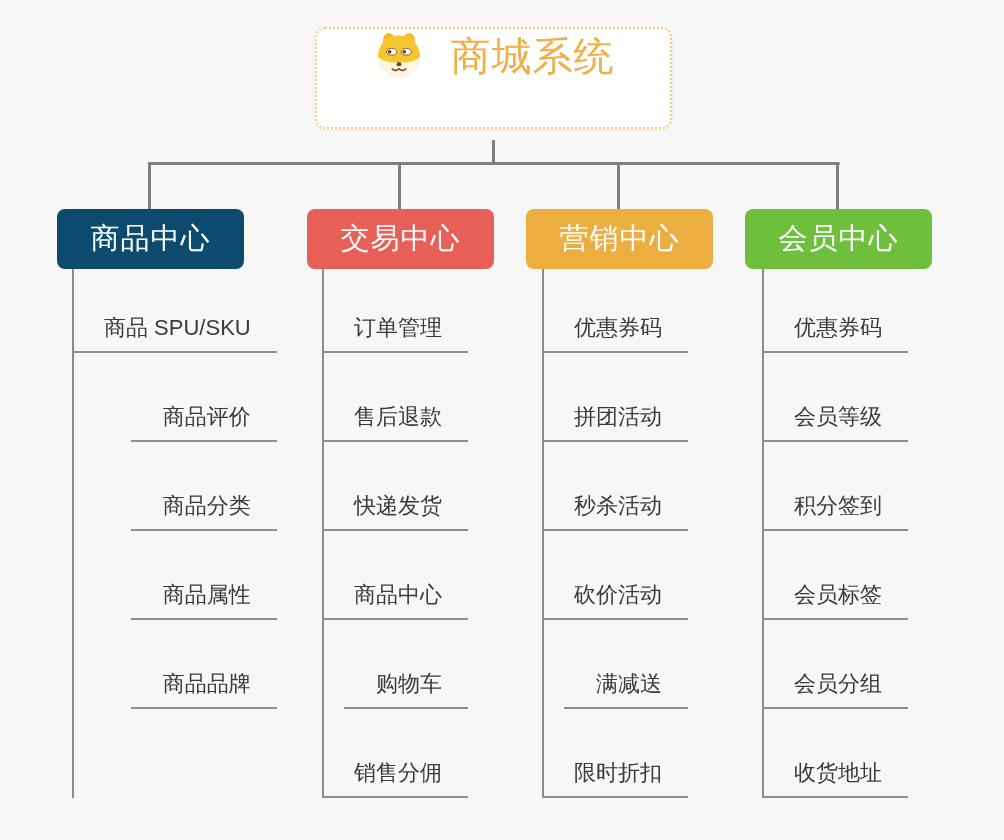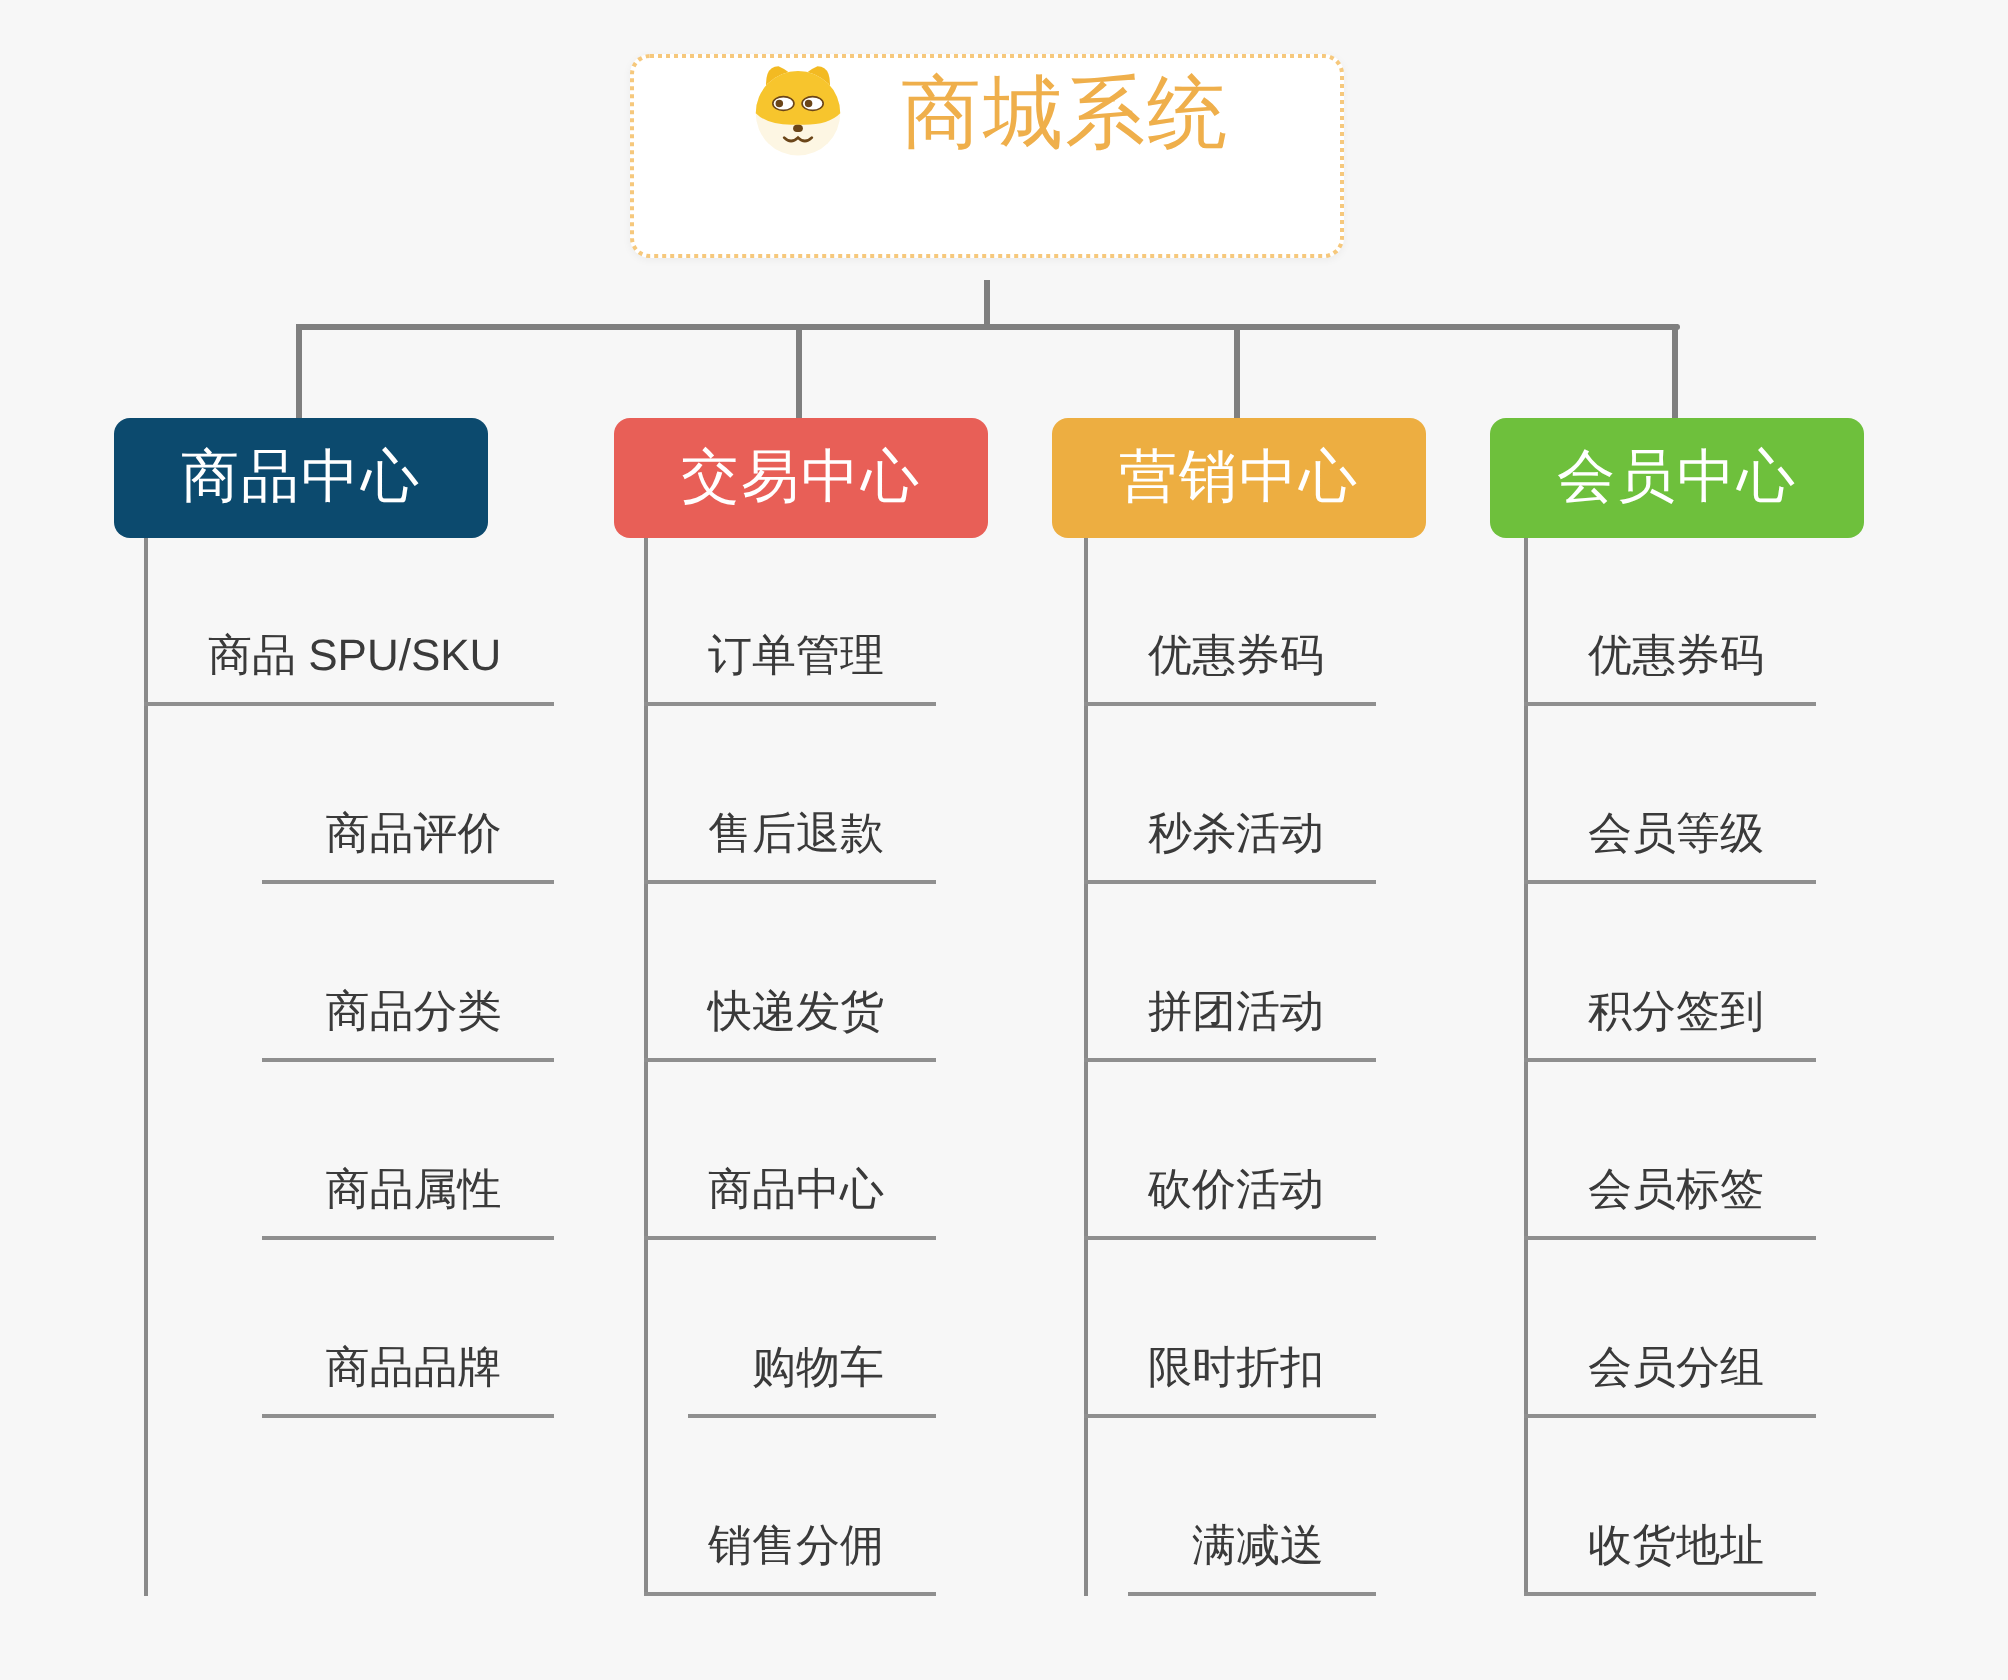--- a/index.html
+++ b/index.html
@@ -181,33 +181,33 @@
   </div>
 
   <div class="column col-2">
     <div class="branch-box" style="background: rgb(237, 174, 65);">营销中心</div>
     <div class="vline"></div>
     <div class="items">
         <div class="item">
           <span class="item-line">优惠券码</span>
         </div>
         <div class="item">
+          <span class="item-line">拼团活动</span>
+        </div>
+        <div class="item">
           <span class="item-line">秒杀活动</span>
         </div>
         <div class="item">
-          <span class="item-line">拼团活动</span>
-        </div>
-        <div class="item">
           <span class="item-line">砍价活动</span>
         </div>
         <div class="item">
+          <span class="item-line">满减送</span>
+        </div>
+        <div class="item">
           <span class="item-line">限时折扣</span>
-        </div>
-        <div class="item">
-          <span class="item-line">满减送</span>
         </div>
       </div>
   </div>
 
   <div class="column col-3">
     <div class="branch-box" style="background: rgb(110, 192, 60);">会员中心</div>
     <div class="vline"></div>
     <div class="items">
         <div class="item">
           <span class="item-line">优惠券码</span>

